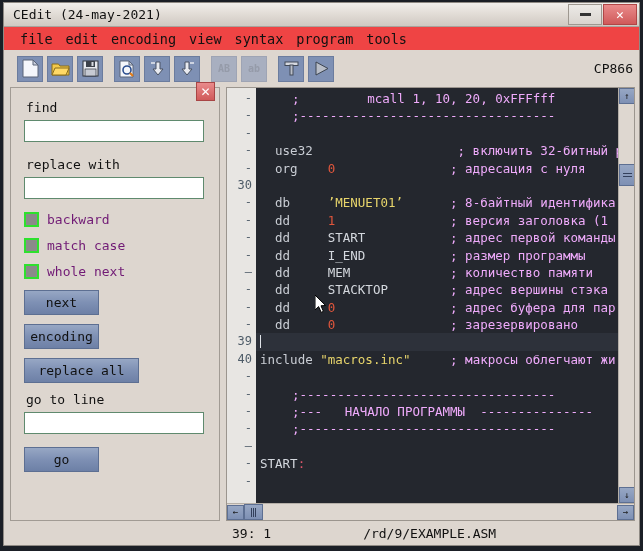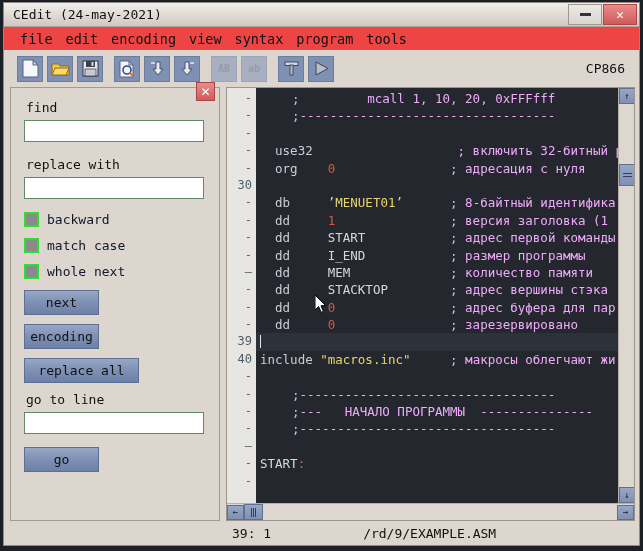--- a/index.html
+++ b/index.html
@@ -114,21 +114,21 @@
   }
   .tool.gap { margin-left: 7px; }
   .tool.disabled { opacity: 0.55; }
   .tool svg { display: block; }
   .tool .lbl {
     font-family: "DejaVu Sans Mono", monospace;
     font-size: 10px; color: #5b6b8b; font-weight: bold;
   }
   .encoding {
     position: absolute;
-    right: 14px;
+    right: 6px;
     font-family: "DejaVu Sans Mono", monospace;
     font-size: 13px;
     color: #111;
   }
 
   
   .body-area {
     flex: 1 1 auto;
     display: flex;
     padding: 0 4px 0 6px;
@@ -180,21 +180,21 @@
   }
   .chk-box {
     width: 15px; height: 15px;
     background: #8a8a8a;
     border: 2px solid #2ee02e;
     flex: 0 0 auto;
   }
   .chk-label {
     font-family: "DejaVu Sans Mono", monospace;
     font-size: 13px;
-    color: #0f172a;
+    color: #701a75;
     margin-left: 8px;
   }
   .btn {
     background: linear-gradient(to bottom, #97a7c4 0%, #7e90b4 50%, #6d80a6 100%);
     border: 1px solid #5d6f92;
     font-family: "DejaVu Sans Mono", monospace;
     font-size: 13px;
     color: #111;
     height: 25px;
     display: flex; align-items: center; justify-content: center;

